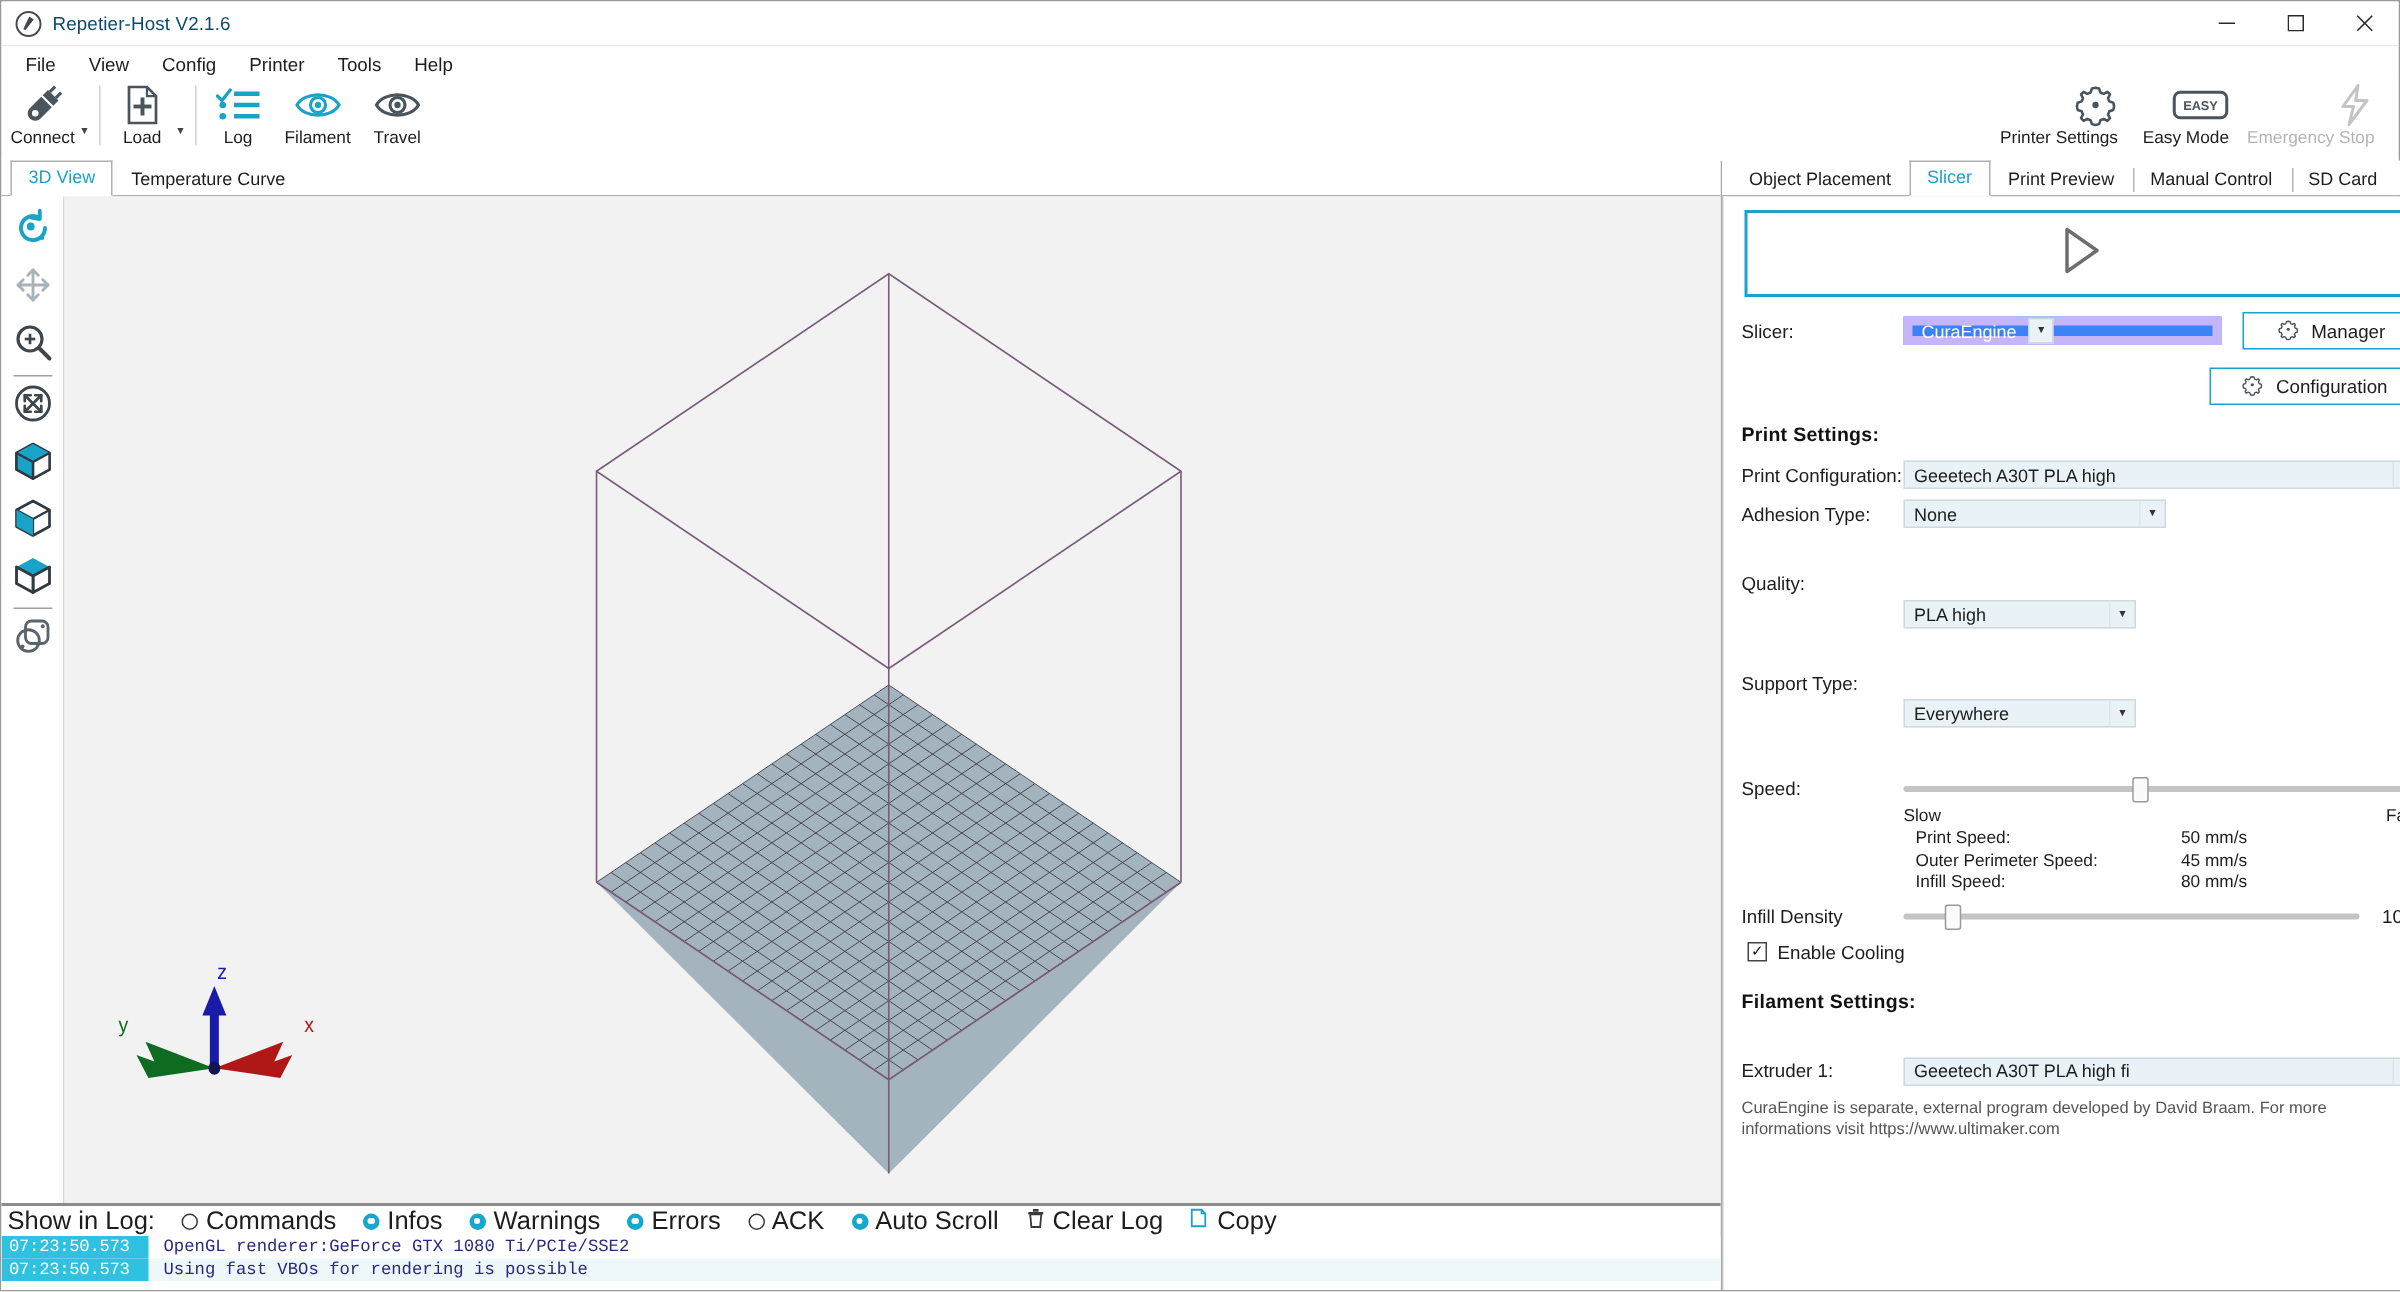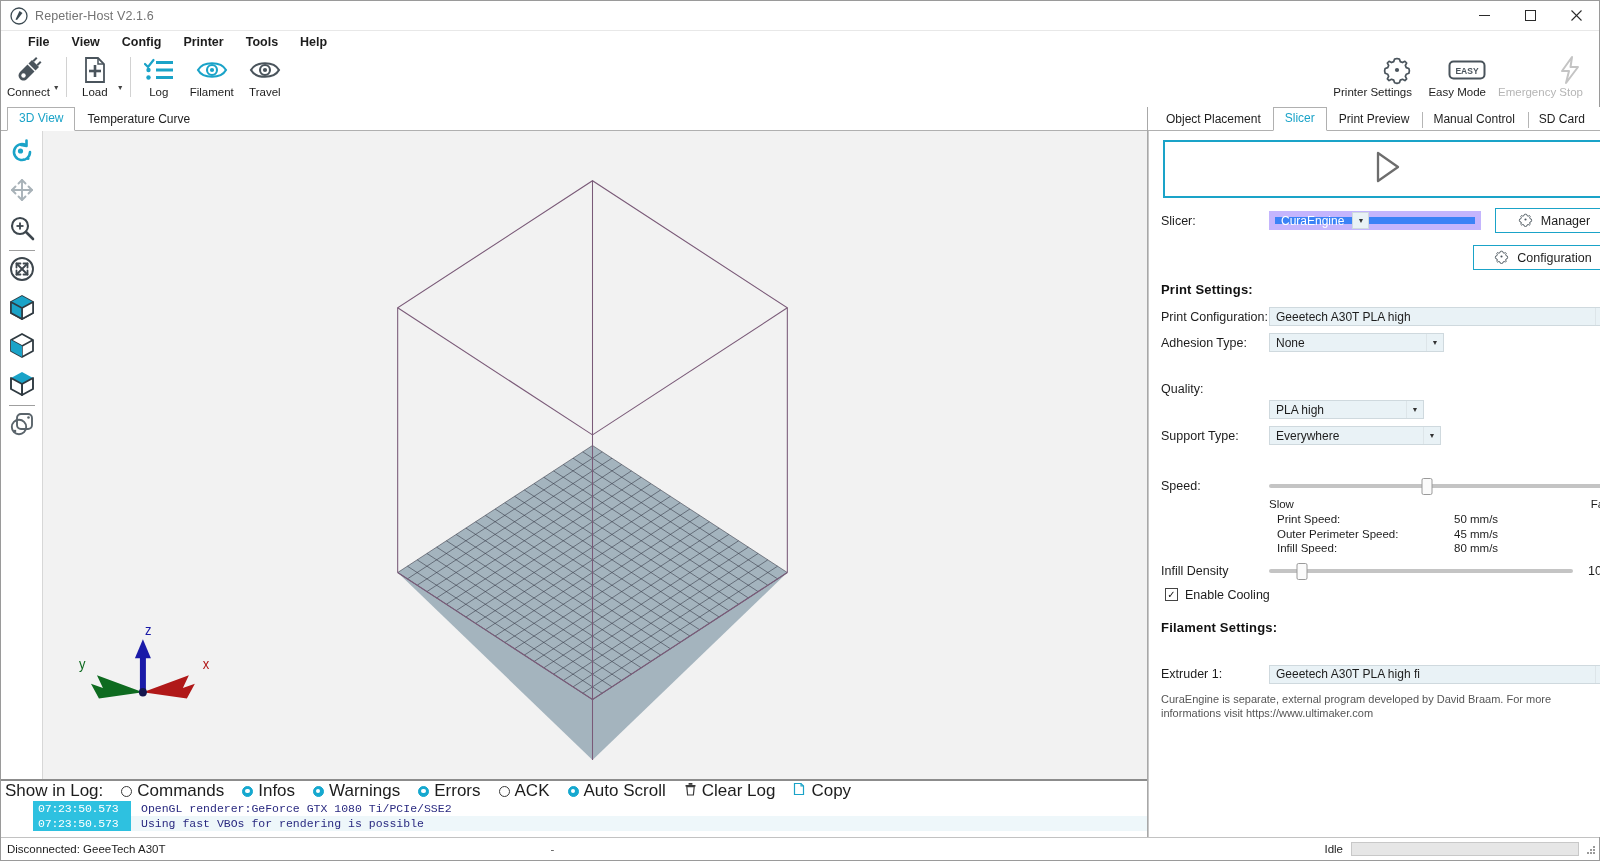--- a/index.html
+++ b/index.html
@@ -23,34 +23,34 @@
     height: 30px; flex: 0 0 30px;
     display: flex; align-items: center;
     background: #ffffff;
     border-bottom: 1px solid #e8e8e8;
   }
   .title-icon {
     width: 18px; height: 18px; margin: 0 7px 0 9px;
     position: relative; flex: 0 0 18px;
   }
   .title-text {
-    font-size: 12.5px; color: #737373; letter-spacing: .1px;
+    font-size: 12.5px; color: #0c4a6e; letter-spacing: .1px;
   }
   .win-btns { margin-left: auto; display: flex; height: 30px; }
   .win-btn {
     width: 46px; height: 30px;
     display: flex; align-items: center; justify-content: center;
     color: #2b2b2b;
   }
 
   
   .menubar {
     height: 22px; flex: 0 0 22px;
-    display: flex; align-items: center;
-    padding-left: 16px; background: #ffffff; font-weight: bold;
+    display: flex; align-items: flex-end;
+    padding-left: 5px; background: #ffffff;
   }
   .menu-item {
     font-size: 12.5px; color: #1d1d1d;
     padding: 2px 11px; line-height: 16px;
   }
 
   
   .toolbar {
     height: 54px; flex: 0 0 54px;
     display: flex; align-items: flex-start;
@@ -147,21 +147,21 @@
     border: 1.6px solid #3a3a3a; background: #fff;
     position: relative; flex: 0 0 11px;
   }
   .radio.on { border-color: #15a8cf; background: #15a8cf; }
   .radio.on::after {
     content: ""; position: absolute; left: 2.2px; top: 2.2px;
     width: 4.2px; height: 4.2px; border-radius: 50%; background: #fff;
   }
   .logbtn { display: flex; align-items: center; gap: 5px; padding: 0 8px; }
   .loglist { flex: 1 1 auto; overflow: hidden; background: #ffffff; }
-  .logrow { display: flex; align-items: center; height: 15px; margin-left: 32px; }
+  .logrow { display: flex; align-items: center; height: 15px; }
   .logrow.alt { background: #eef7fa; }
   .logts {
     background: #2ec1e0; color: #ffffff;
     font-family: "Liberation Mono", monospace; font-size: 11.5px;
     padding: 0 6px 0 5px; width: 98px; flex: 0 0 98px;
     letter-spacing: -.2px; line-height: 15px;
   }
   .logmsg {
     font-family: "Liberation Mono", monospace; font-size: 11.5px;
     color: #2a2a80; padding-left: 10px; line-height: 15px;
@@ -725,21 +725,21 @@
           <div class="row">
             <span class="lbl lbl-w">Quality:</span>
             <div class="combo" style="width:155px;margin-top:41px;">
               <span>PLA high</span>
               <span class="arrow">▼</span>
             </div>
           </div>
 
           <div class="row">
             <span class="lbl lbl-w">Support Type:</span>
-            <div class="combo" style="width:172px;">
+            <div class="combo" style="width:155px;margin-top:40px;">
               <span>Everywhere</span>
               <span class="arrow">▼</span>
             </div>
           </div>
 
           <div class="row" style="margin-top:34px;margin-bottom:0;">
             <span class="lbl lbl-w">Speed:</span>
             <div class="slider-track">
               <div class="slider-thumb" id="speed-thumb" style="left: 46%;"></div>
             </div>
@@ -787,31 +787,13 @@
             </div>
           </div>
 
           <div class="curanote">CuraEngine is separate, external program developed by David Braam. For more informations visit https://www.ultimaker.com</div>
         </div>
 
       </div>
     </div>
   </div>
 
-  <div class="statusbar">
-    <span class="sb-conn">Disconnected: GeeeTech A30T</span>
-    <span class="sb-mid">-</span>
-    <span class="sb-idle">Idle</span>
-    <div class="sb-prog"></div>
-    <div class="sb-grip">
-      <svg width="11" height="11" viewBox="0 0 11 11">
-        <g fill="#9a9a9a">
-          <rect x="8" y="8" width="2" height="2"></rect>
-            <rect x="5" y="8" width="2" height="2"></rect>
-          <rect x="8" y="5" width="2" height="2"></rect>
-            <rect x="2" y="8" width="2" height="2"></rect>
-          <rect x="5" y="5" width="2" height="2"></rect>
-            <rect x="8" y="2" width="2" height="2"></rect>
-        </g>
-      </svg>
-    </div>
-  </div>
 </div>
 
 </body></html>

